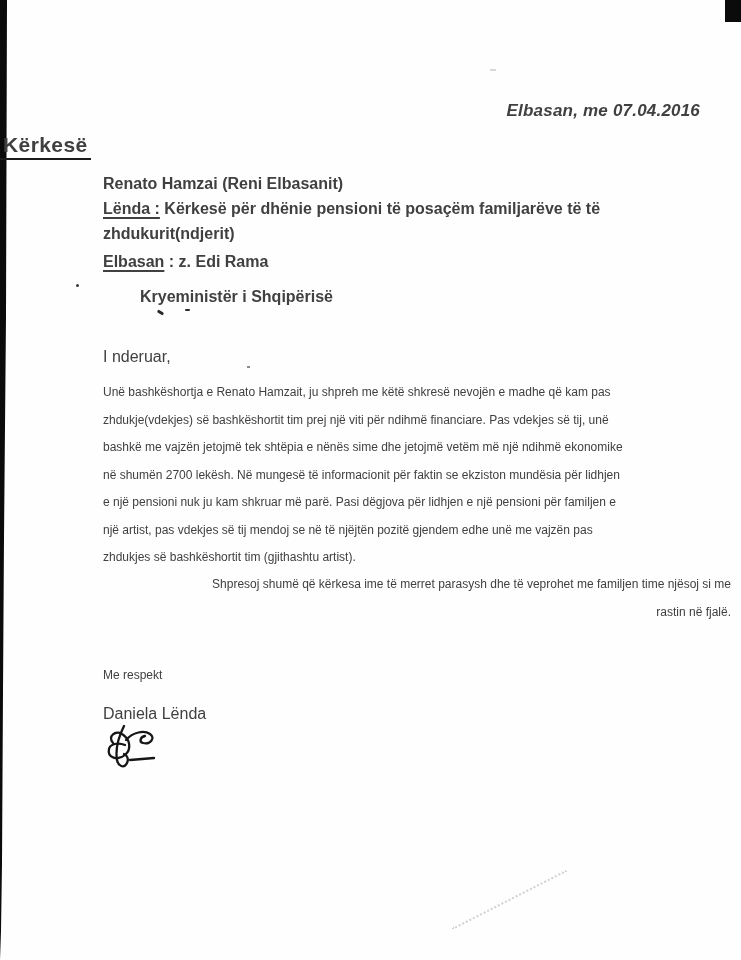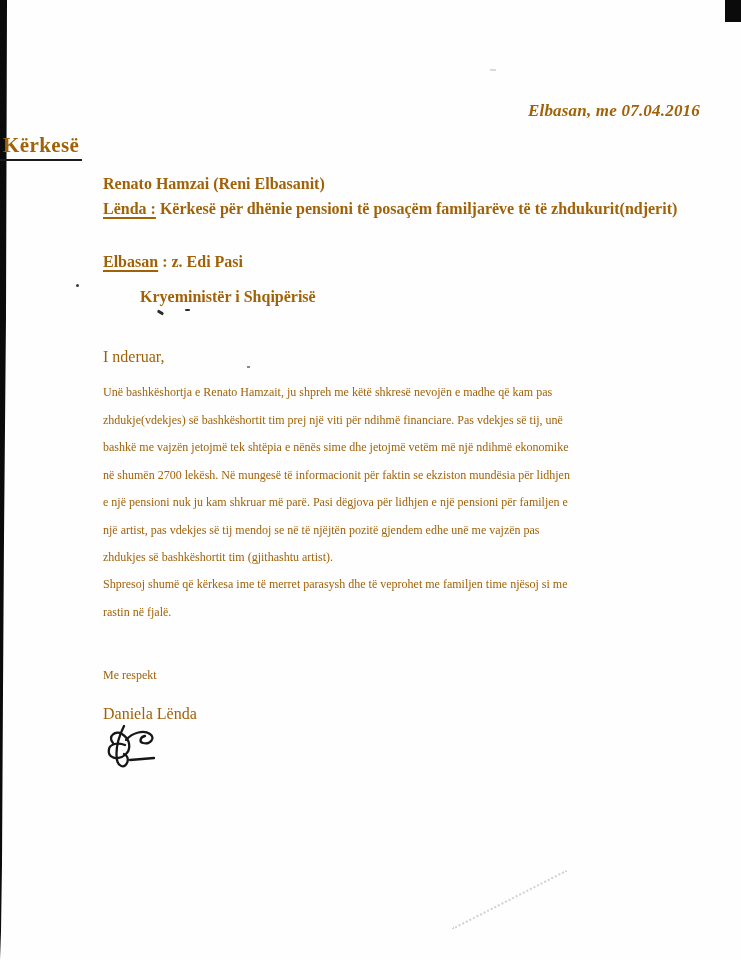--- a/index.html
+++ b/index.html
@@ -1,20 +1,20 @@
 <!DOCTYPE html>
 <html><head>
 <meta charset="utf-8">
 <style>
   html, body { margin:0; padding:0; background:#ffffff; }
   .page {
     position:relative; width:741px; height:960px;
     background:#fefefe; overflow:hidden;
-    font-family:Liberation Serif, serif;
-    color:#a16207;
+    font-family:Liberation Sans, sans-serif;
+    color:#404040;
   }
   
   .edge-strip {
     position:absolute; left:0; top:0; width:8px; height:960px; background:#0b0b0b;
     clip-path:polygon(0 0, 7px 0, 6px 33%, 4px 56%, 3px 72%, 2px 90%, 1px 97%, 0 100%);
   }
   .corner-block { position:absolute; right:0; top:0; width:16px; height:22px; background:#0b0b0b; }
 
   .dateline {
     position:absolute; top:101px; right:41px;
@@ -31,21 +31,21 @@
   }
   .uline { text-decoration:underline; text-decoration-thickness:2px; text-underline-offset:3px; }
   .recipient { position:absolute; top:253px; left:103px; font-weight:bold; font-size:16px; }
   .recipient-title { position:absolute; top:288px; left:140px; font-weight:bold; font-size:16px; }
   .salutation { position:absolute; top:348px; left:103px; font-size:16px; }
   .para {
     position:absolute; left:103px; width:628px;
     font-size:12px; line-height:27.5px; white-space:pre-line;
   }
   .para1 { top:379px; }
-  .para2 { top:571px; }
+  .para2 { top:571px;text-align:right; }
   .respect { position:absolute; top:668px; left:103px; font-size:12px; }
   .signer  { position:absolute; top:705px; left:103px; font-size:16px; }
   .signature { position:absolute; left:99px; top:721px; }
 
   
   .mark { position:absolute; background:#2a2a2a; }
   .mark-a { left:157px; top:311px; width:7px; height:3px; border-radius:2px; transform:rotate(32deg); }
   .mark-b { left:185px; top:309px; width:5px; height:2px; border-radius:1px; }
   .mark-c { left:76px;  top:284px; width:3px; height:3px; border-radius:50%; background:#3a3a3a; }
   .mark-d { left:247px; top:366px; width:3px; height:2px; background:#8a8a8a; }
@@ -67,21 +67,21 @@
 
   <div class="title-row">
     <span class="doc-title">Kërkesë</span>
   </div>
 
   <div class="subject">
     <div>Renato Hamzai (Reni Elbasanit)</div>
     <div><span class="uline">Lënda :</span><span> Kërkesë për dhënie pensioni të posaçëm familjarëve të të zhdukurit(ndjerit)</span></div>
   </div>
 
-  <div class="recipient"><span class="uline">Elbasan</span><span> : z. Edi Pasi</span></div>
+  <div class="recipient"><span class="uline">Elbasan</span><span> : z. Edi Rama</span></div>
   <div class="recipient-title">Kryeministër i Shqipërisë</div>
 
   <div class="salutation">I nderuar,</div>
 
   <div class="para para1">Unë bashkëshortja e Renato Hamzait, ju shpreh me këtë shkresë nevojën e madhe që kam pas
 zhdukje(vdekjes) së bashkëshortit tim prej një viti për ndihmë financiare. Pas vdekjes së tij, unë
 bashkë me vajzën jetojmë tek shtëpia e nënës sime dhe jetojmë vetëm më një ndihmë ekonomike
 në shumën 2700 lekësh. Në mungesë të informacionit për faktin se ekziston mundësia për lidhjen
 e një pensioni nuk ju kam shkruar më parë. Pasi dëgjova për lidhjen e një pensioni për familjen e
 një artist, pas vdekjes së tij mendoj se në të njëjtën pozitë gjendem edhe unë me vajzën pas

